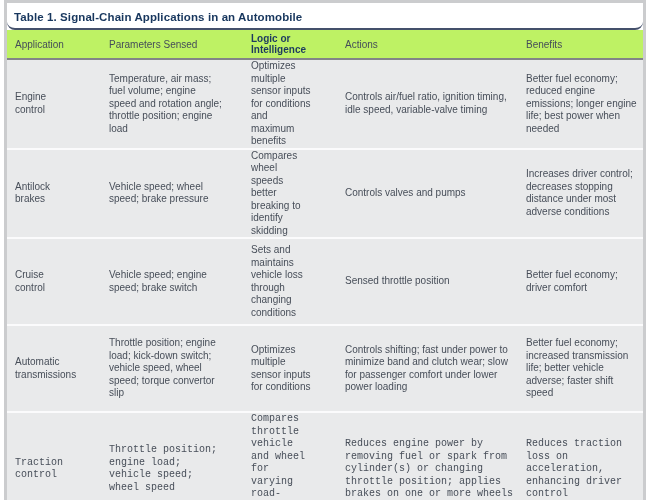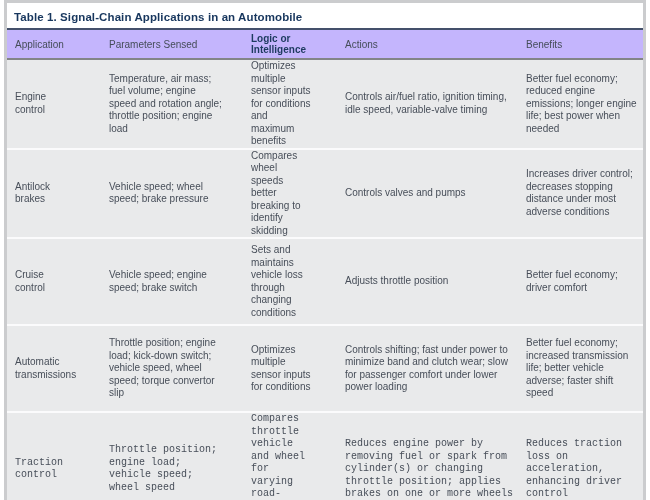--- a/index.html
+++ b/index.html
@@ -24,34 +24,35 @@
     border-top: 3px solid #cbccce;
     border-left: 3px solid #cbccce;
     border-right: 3px solid #cbccce;
     border-bottom: 3px solid #a7a9ac;
     box-sizing: border-box;
   }
   .title-bar {
     background: #ffffff;
     padding: 4px 6px 3px 7px;
     border-bottom: 2px solid #44506b;
+    border-radius: 8px;
   }
   .title-bar .title {
     font-size: 11.5px;
     font-weight: bold;
     color: #17365d;
     letter-spacing: 0.1px;
   }
   table.data-table {
     width: 100%;
     border-collapse: collapse;
     table-layout: fixed;
   }
   table.data-table th {
-    background: #c4b5fd;
+    background: #bef264;
     border-bottom: 2px solid #828487;
     height: 28px;
     vertical-align: middle;
     text-align: left;
     font-weight: normal;
     font-size: 10px;
     color: #454d59;
   }
   table.data-table th.logic-head {
     font-weight: bold;
@@ -120,21 +121,21 @@
           <td class="c2">Vehicle speed; wheel speed; brake pressure</td>
           <td class="c3">Compares wheel speeds better breaking to identify skidding</td>
           <td class="c4">Controls valves and pumps</td>
           <td class="c5">Increases driver control; decreases stopping distance under most adverse conditions</td>
         </tr>
         <tr>
           <td class="c1 app-cell">Cruise
 control</td>
           <td class="c2">Vehicle speed; engine speed; brake switch</td>
           <td class="c3">Sets and maintains vehicle loss through changing conditions</td>
-          <td class="c4">Adjusts throttle position</td>
+          <td class="c4">Sensed throttle position</td>
           <td class="c5">Better fuel economy; driver comfort</td>
         </tr>
         <tr>
           <td class="c1 app-cell">Automatic
 transmissions</td>
           <td class="c2">Throttle position; engine load; kick-down switch; vehicle speed, wheel speed; torque convertor slip</td>
           <td class="c3">Optimizes multiple sensor inputs for conditions</td>
           <td class="c4">Controls shifting; fast under power to minimize band and clutch wear; slow for passenger comfort under lower power loading</td>
           <td class="c5">Better fuel economy; increased transmission life; better vehicle adverse; faster shift speed</td>
         </tr>

